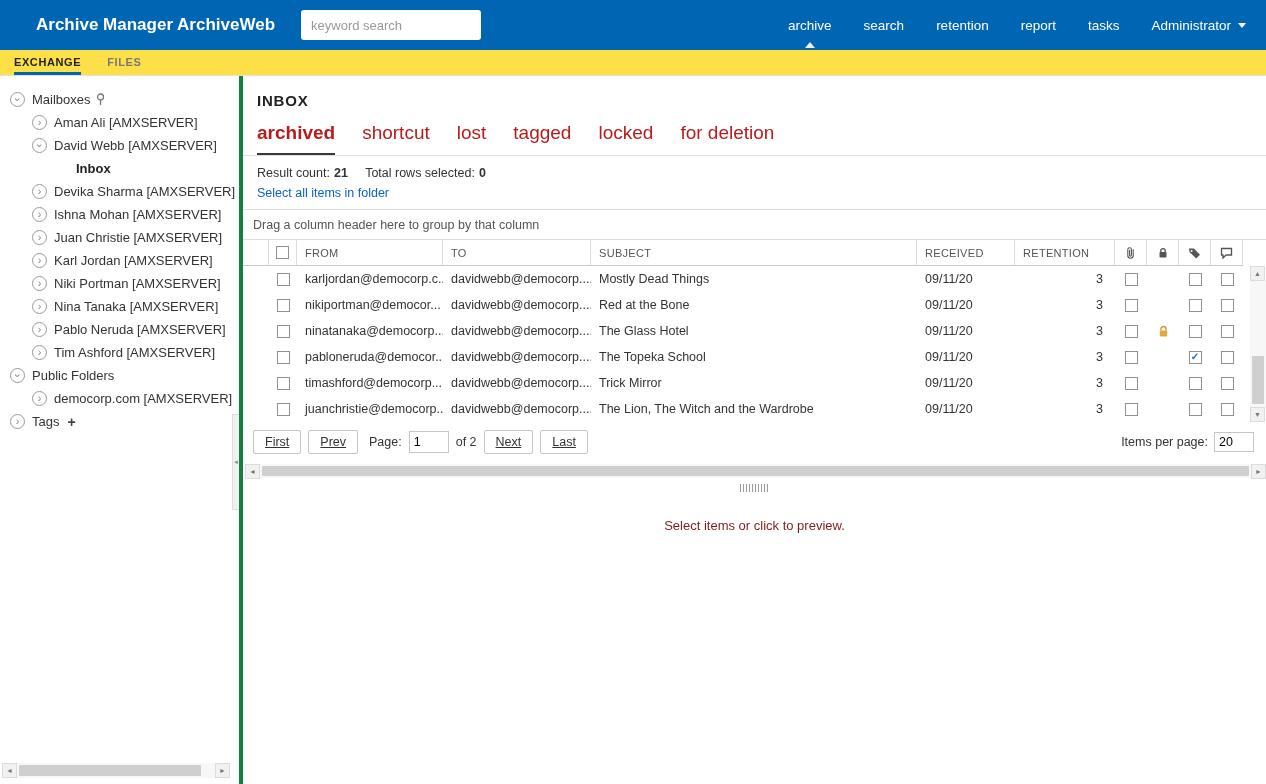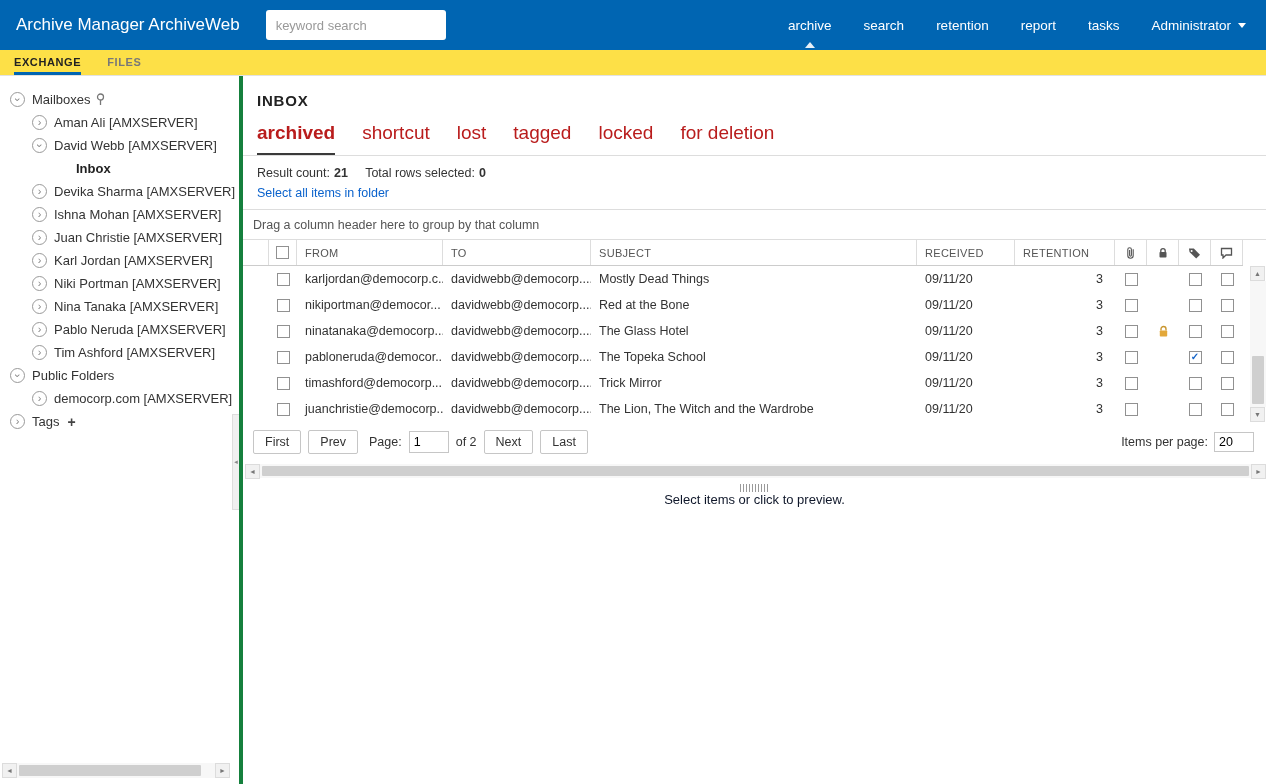--- a/index.html
+++ b/index.html
@@ -1,21 +1,21 @@
 <!DOCTYPE html>
 <html><head>
 <meta charset="utf-8">
 <style>
   * { box-sizing: border-box; margin: 0; padding: 0; }
   html,body { width:1266px; height:784px; overflow:hidden; }
   body { font-family:"Liberation Sans", sans-serif; font-size:13px; color:#333; background:#fff; }
 
   
   .header { height:50px; background:#0065b2; display:flex; align-items:center; padding:0 20px 0 16px; position:relative; }
-  .app-title { color:#fff; font-size:17px; font-weight:normal; margin-right:26px; white-space:nowrap; }
+  .app-title { color:#fff; font-size:17px; font-weight:bold; margin-right:26px; white-space:nowrap;margin-left:20px; }
   .search-box input { width:180px; height:30px; border:none; border-radius:3px; padding:0 10px; font-size:13px; font-family:inherit; outline:none; }
   .search-box input::placeholder { color:#999; }
   .header-nav { margin-left:auto; display:flex; align-items:center; gap:32px; height:100%; }
   .nav-item { color:#fff; font-size:13.5px; height:100%; display:flex; align-items:center; position:relative; cursor:pointer; white-space:nowrap; }
   .caret-up { position:absolute; bottom:2px; left:50%; transform:translateX(-50%); width:0; height:0;
               border-left:5px solid transparent; border-right:5px solid transparent; border-bottom:6px solid rgba(255,255,255,.9); }
   .caret-down { display:inline-block; margin-left:7px; width:0; height:0;
               border-left:4px solid transparent; border-right:4px solid transparent; border-top:5px solid #fff; }
 
   
@@ -79,33 +79,33 @@
   .td.c-retention { text-align:right; padding-right:12px; }
   .c-icon { width:32px; flex:none; display:flex; align-items:center; justify-content:center; padding-left:0; }
   .tbody { height:156px; overflow:hidden; }
   .cb { width:13px; height:13px; flex:none; border:1px solid #919191; background:#fff; display:inline-flex; align-items:center; justify-content:center; font-size:10px; font-weight:bold; color:#1464c8; line-height:1; cursor:pointer; }
   .vscroll { position:absolute; right:0; top:26px; width:16px; height:156px; display:flex; flex-direction:column; }
   .vscroll .sb-thumb { left:2px; right:2px; bottom:3px; height:48px; }
   .hthumb { top:2px; bottom:2px; left:2px; width:calc(100% - 4px); }
 
   
   .pager { display:flex; align-items:center; padding:8px 12px 8px 10px; gap:7px; }
-  .pg-btn { font-family:inherit; font-size:12.5px; color:#333; background:#fff; border:1px solid #c6c6c6; border-radius:2px; padding:4px 11px; cursor:pointer; }
+  .pg-btn { font-family:inherit; font-size:12.5px; color:#333; background:#fff; border:1px solid #c6c6c6; border-radius:2px; padding:4px 11px; cursor:pointer;text-decoration:underline; }
   .pg-label { font-size:12.5px; color:#333; margin-left:4px; }
   .pg-input { width:40px; height:22px; border:1px solid #c6c6c6; font-family:inherit; font-size:12.5px; padding:0 4px; }
   .pg-of { font-size:12.5px; color:#333; }
   .pager-right { margin-left:auto; display:flex; align-items:center; gap:6px; }
   .ipp-input { width:40px; height:20px; border:1px solid #c6c6c6; font-family:inherit; font-size:12.5px; padding:0 4px; }
 
   .hscroll { height:14px; margin:2px 0 0 2px; display:flex; }
 
   
   .preview { flex:1; position:relative; }
   .grip { width:30px; height:8px; margin:6px auto 0; background:repeating-linear-gradient(90deg,#9a9a9a 0 1px,transparent 1px 3px); cursor:row-resize; }
-  .preview-msg { text-align:center; font-size:13px; color:#0f172a; }
+  .preview-msg { margin-top:26px; text-align:center; font-size:13px; color:#7f1d1d; }
 
   svg { display:block; }
 </style>
 </head>
 <body>
 
 <div class="header">
   <div class="app-title">Archive Manager ArchiveWeb</div>
   <div class="search-box">
     <input type="text" placeholder="keyword search" style="">

